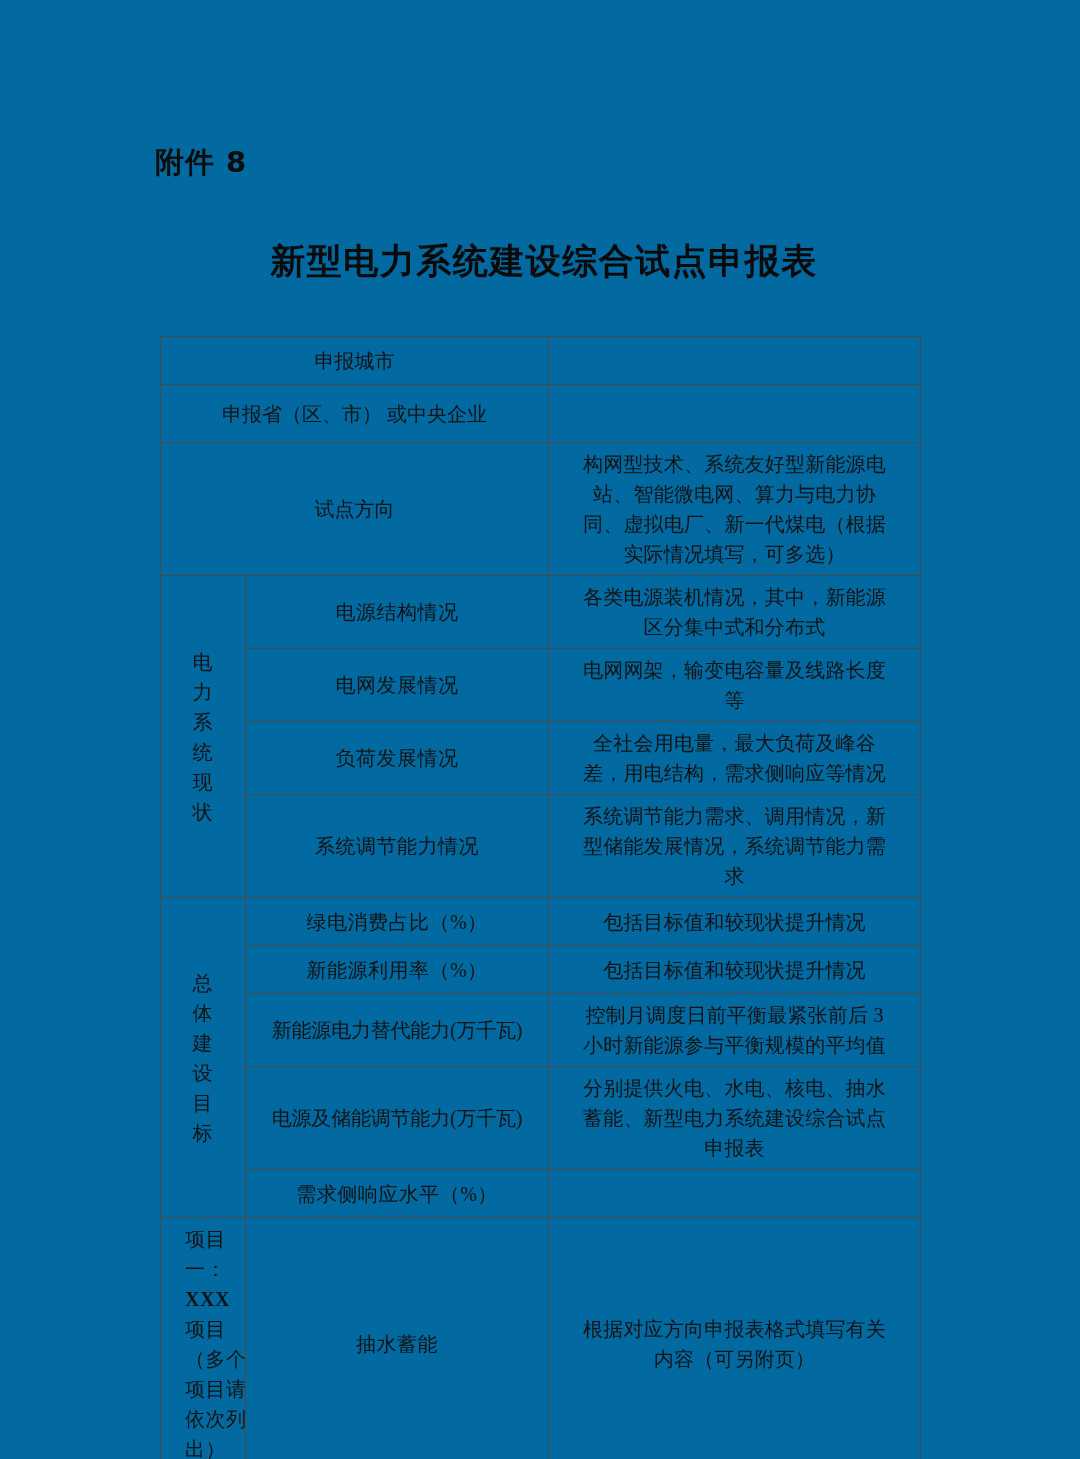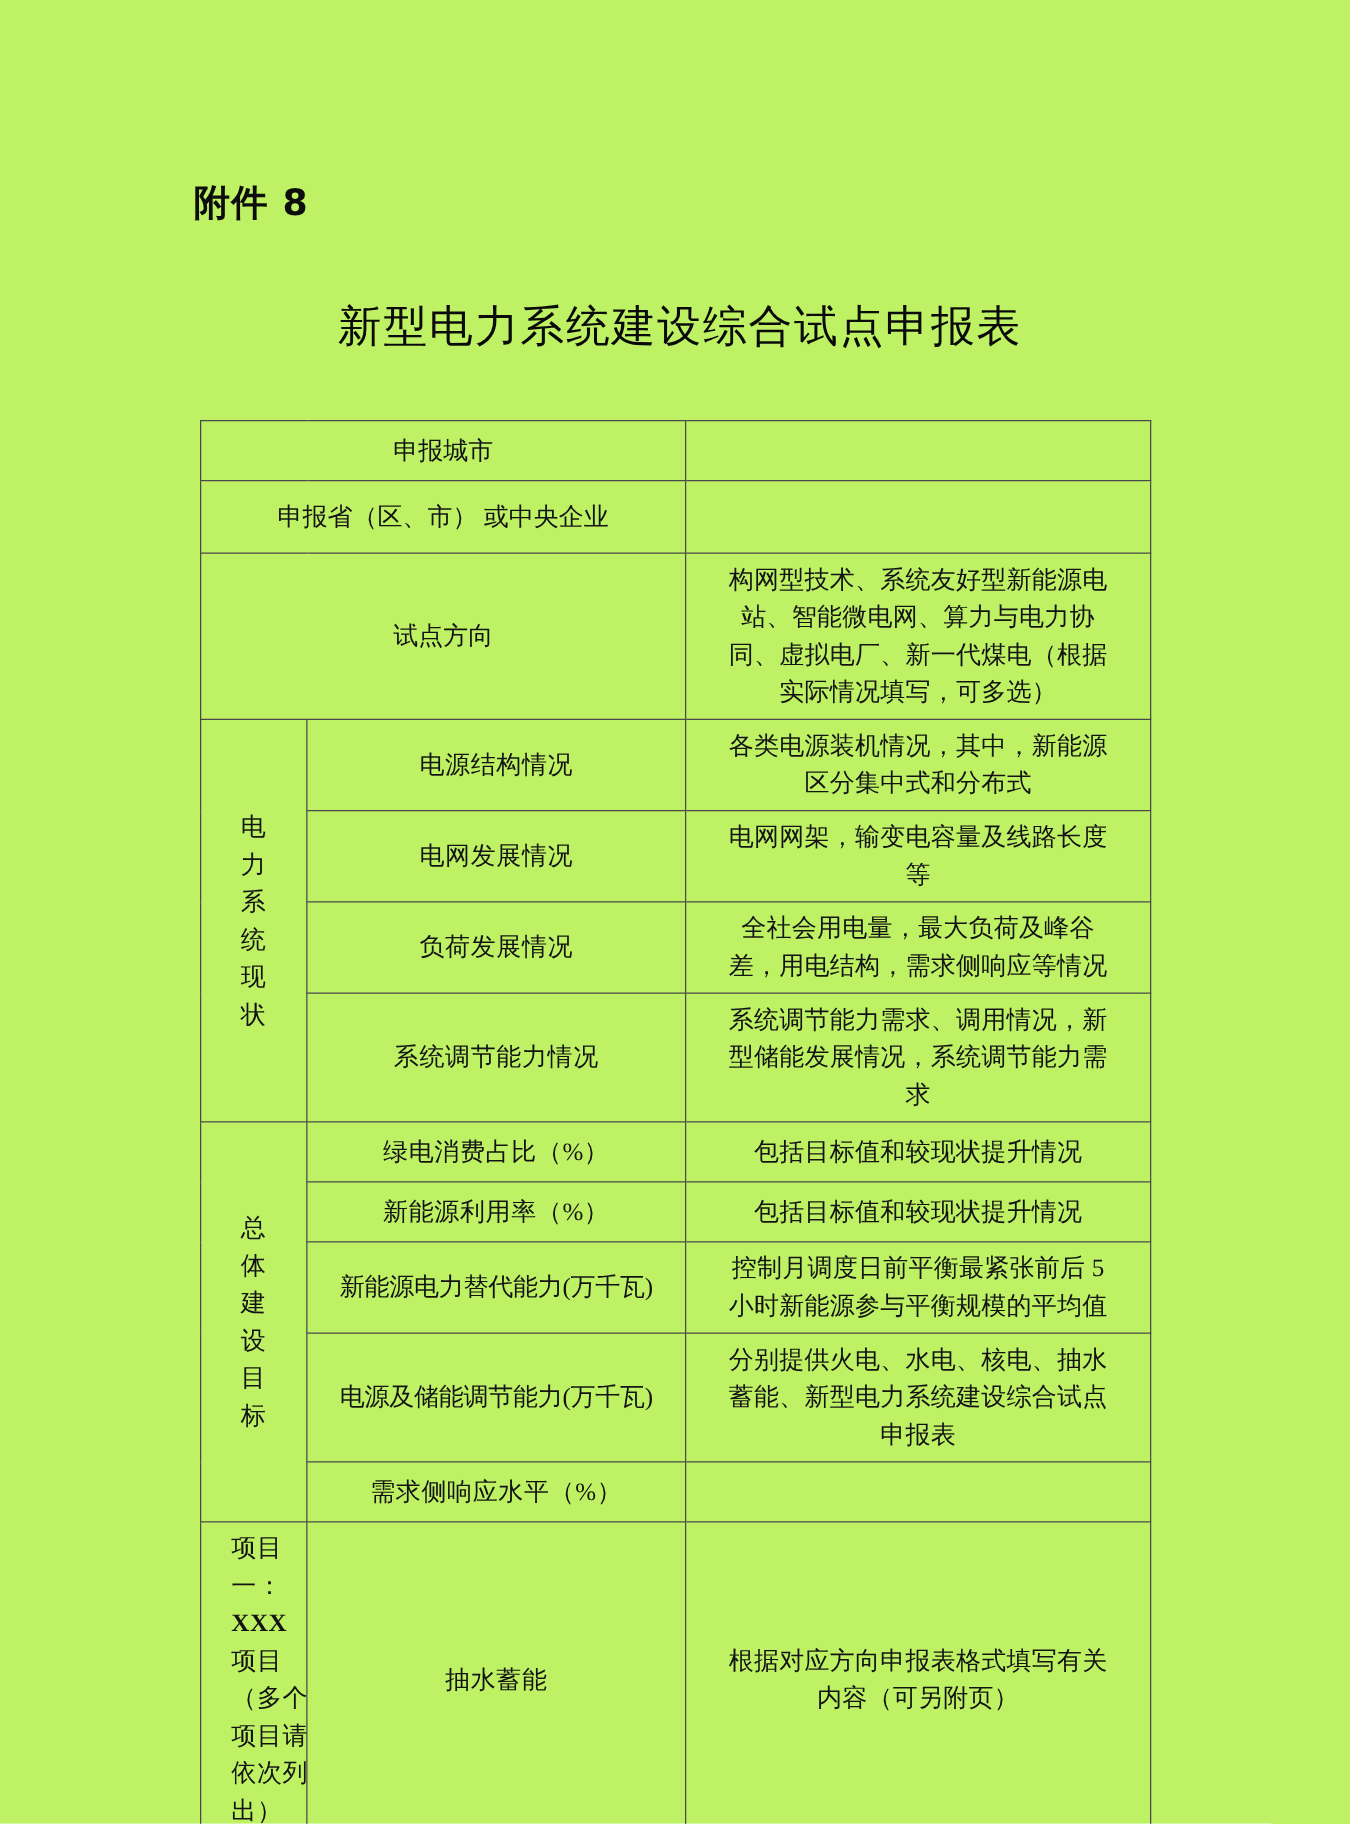--- a/index.html
+++ b/index.html
@@ -12,21 +12,21 @@
     height: 1459px;
     position: relative;
     font-family: "Liberation Serif", "DejaVu Serif", serif;
     color: #111111;
     -webkit-font-smoothing: antialiased;
   }
 
   .page {
     position: absolute;
     inset: 0;
-    background: #bef264;
+    background: #0369a1;
   }
 
   
   .attachment-label {
     position: absolute;
     left: 155px;
     top: 143px;
     font-family: "DejaVu Sans", "Liberation Sans", sans-serif;
     font-weight: bold;
     font-size: 29px;
@@ -34,21 +34,21 @@
     color: #0d0d0d;
   }
 
   .doc-title {
     position: absolute;
     left: 0;
     right: 0;
     top: 238px;
     text-align: center;
     font-family: "DejaVu Sans", "Liberation Sans", sans-serif;
-    font-weight: normal;
+    font-weight: bold;
     font-size: 35px;
     letter-spacing: 1.5px;
     color: #0a0a0a;
     padding-left: 8px;
   }
 
   
   .form-wrap {
     position: absolute;
     left: 160px;
@@ -196,21 +196,21 @@
         </td>
         <td class="sub-label">绿电消费占比（%）</td>
         <td class="desc">包括目标值和较现状提升情况</td>
       </tr>
       <tr class="h-r1">
         <td class="sub-label">新能源利用率（%）</td>
         <td class="desc">包括目标值和较现状提升情况</td>
       </tr>
       <tr class="h-r2">
         <td class="sub-label-tight">新能源电力替代能力(万千瓦)</td>
-        <td class="desc">控制月调度日前平衡最紧张前后 5 小时新能源参与平衡规模的平均值</td>
+        <td class="desc">控制月调度日前平衡最紧张前后 3 小时新能源参与平衡规模的平均值</td>
       </tr>
       <tr class="h-r3">
         <td class="sub-label-tight">电源及储能调节能力(万千瓦)</td>
         <td class="desc">分别提供火电、水电、核电、抽水蓄能、新型电力系统建设综合试点申报表</td>
       </tr>
       <tr class="h-r1">
         <td class="sub-label">需求侧响应水平（%）</td>
         <td class="blank"></td>
       </tr>
 

